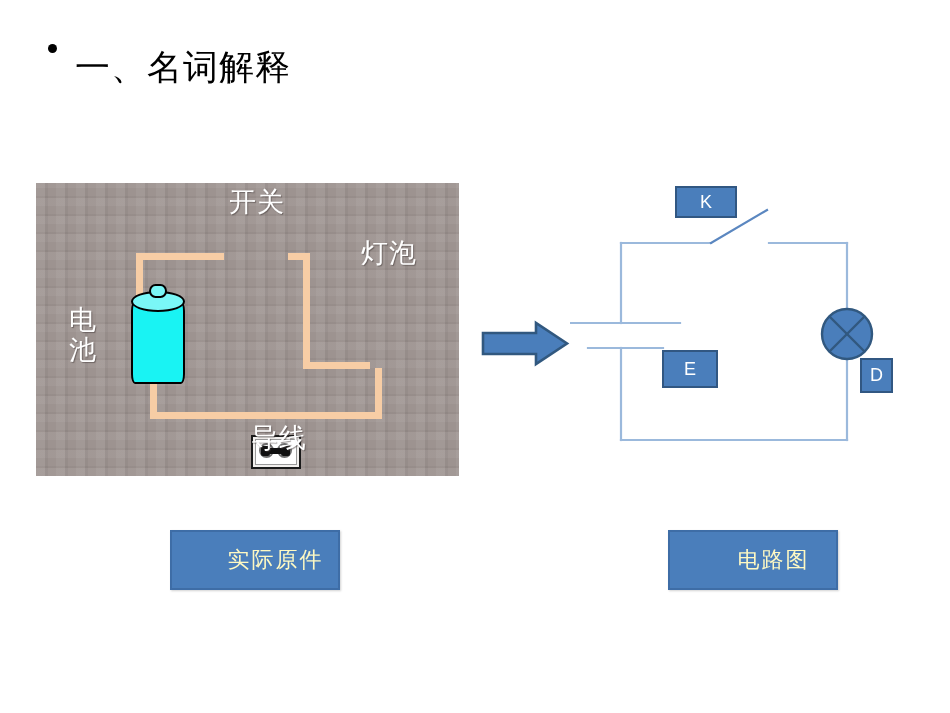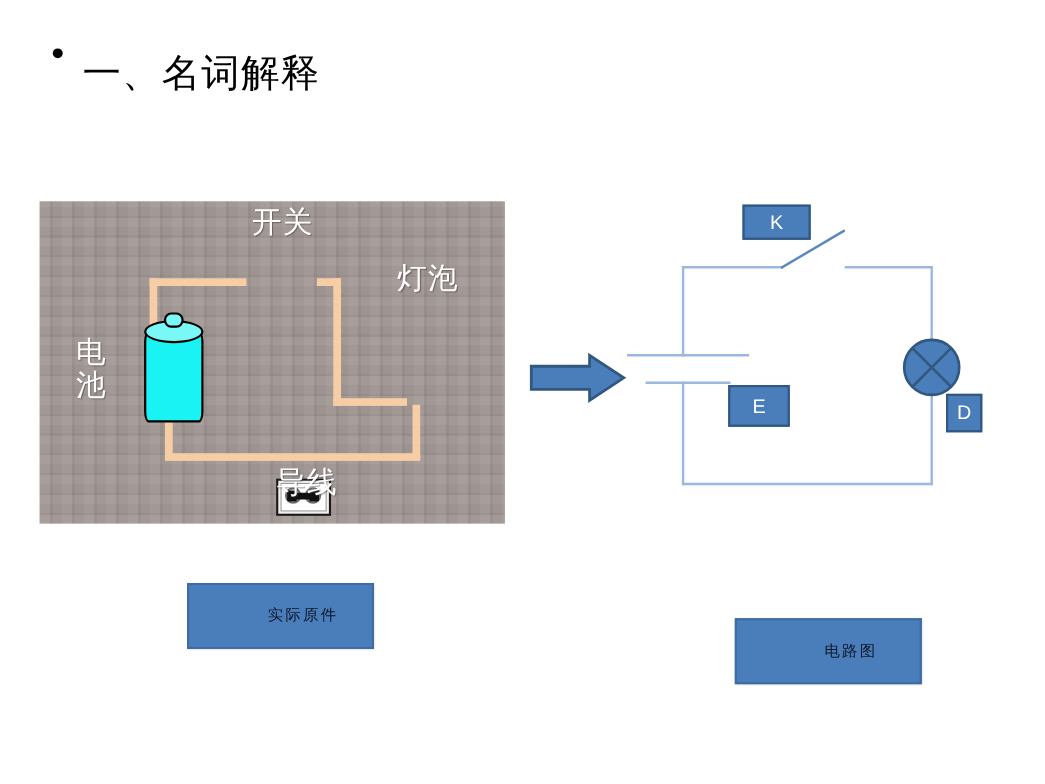--- a/index.html
+++ b/index.html
@@ -195,32 +195,32 @@
   }
   #sch-label-k { left: 105px; top: 6px;   width: 62px; height: 32px; }
   #sch-label-e { left: 92px;  top: 170px; width: 56px; height: 38px; }
   #sch-label-d { left: 290px; top: 178px; width: 33px; height: 35px; }
 
   
   .caption-box {
     position: absolute;
     background: #4a7ebb;
     border: 2px solid #3e6da6;
-    color: #0f172a;
+    color: #fef9c3;
     display: flex;
     align-items: center;
     justify-content: center;
-    font-size: 14px;
+    font-size: 22px;
     letter-spacing: 2px;
     box-sizing: border-box;
     box-shadow: 1px 1px 2px rgba(0,0,0,0.18);
     padding-left: 41px;
   }
   #caption-left  { left: 170px; top: 530px; width: 170px; height: 60px; }
-  #caption-right { left: 668px; top: 530px; width: 170px; height: 60px; margin-top: 32px; }
+  #caption-right { left: 668px; top: 530px; width: 170px; height: 60px; }
 </style>
 </head>
 <body>
 
 <div id="slide-title-block">
   <div class="bullet-line" id="bullet-line-1">
     <span class="bullet-dot"></span>
     <span class="bullet-text">一、名词解释</span>
   </div>
 </div>

